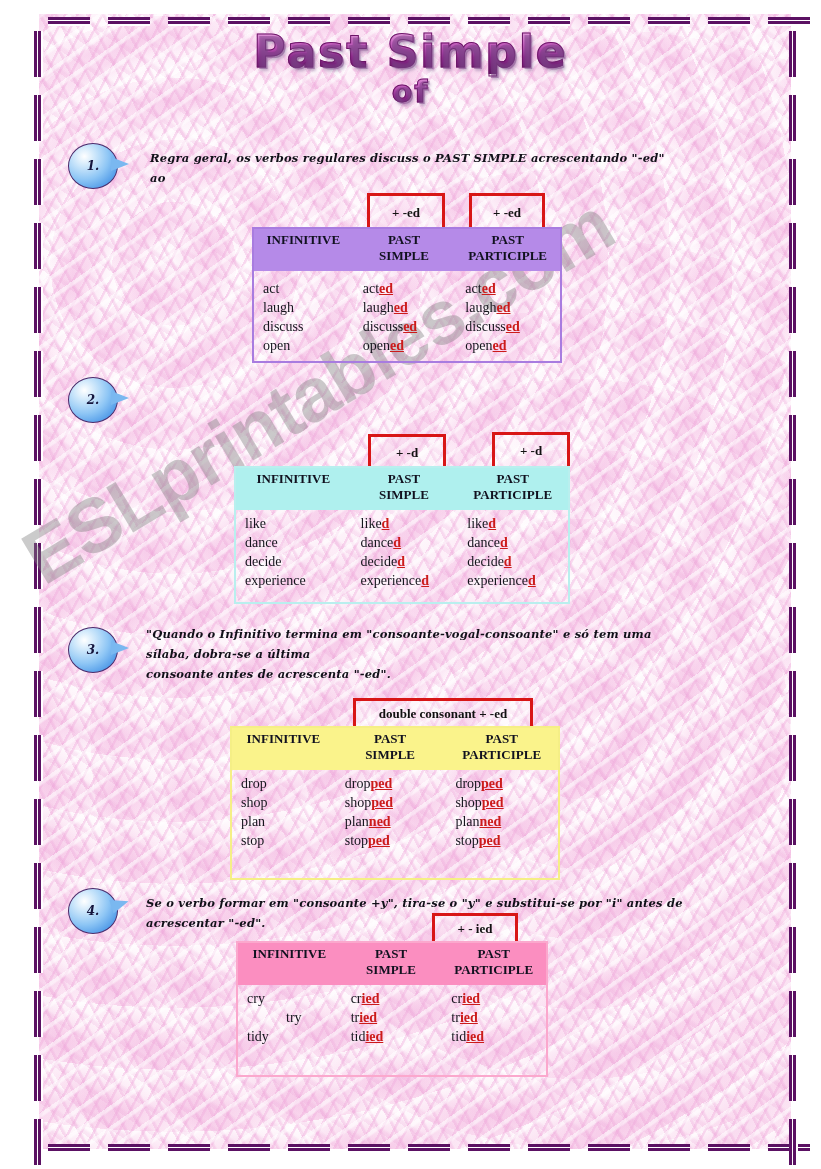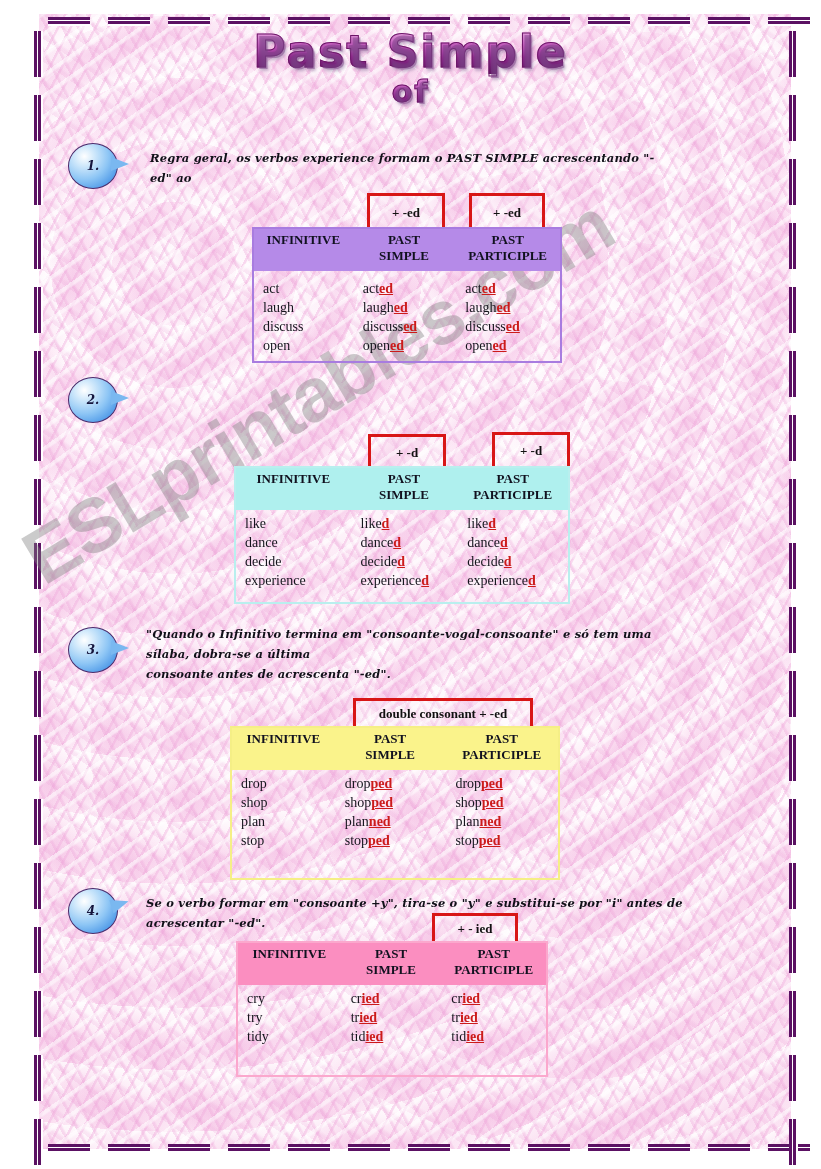--- a/index.html
+++ b/index.html
@@ -199,21 +199,21 @@
     <span class="ln t3d">Past Simple</span>
     <span class="ln ln2 t3d">of</span>
   </div>
 
   <div id="sections">
       <div class="bubble" style="left: 68px; top: 143px;">
         <span>1.</span>
         <div class="tail" style="left: 42px; top: 13px;"></div>
       </div>
       <div class="instr" style="left: 150px; top: 148px; width: 520px;">
-        <div>Regra geral, os verbos experience formam o PAST SIMPLE acrescentando "-ed" ao</div>
+        <div>Regra geral, os verbos regulares discuss o PAST SIMPLE acrescentando "-ed" ao</div>
       </div>
       <div class="tag" style="left: 367px; top: 193px; width: 78px; height: 40px;">+ -ed</div>
       <div class="tag" style="left: 469px; top: 193px; width: 76px; height: 40px;">+ -ed</div>
       <div class="tbl t-purple" style="left: 252px; top: 227px; width: 310px;">
         <div class="hdr" style="height: 42px;">
           <div class="c" style="width: 100px;">INFINITIVE</div>
           <div class="c" style="width: 104px;">
             <b>PAST</b>
             <b>SIMPLE</b>
           </div>
@@ -352,21 +352,21 @@
             <b>PARTICIPLE</b>
           </div>
         </div>
         <div class="body" style="height: 90px; padding-top: 4px;">
           <div class="row">
             <div class="c inf" style="width: 104px;">cry</div>
             <div class="c mid" style="width: 102px;"><span>cr</span><span class="sfx">ied</span></div>
             <div class="c mid" style="width: 106px;"><span>cr</span><span class="sfx">ied</span></div>
           </div>
           <div class="row">
-            <div class="c inf" style="width: 104px;">try</div>
+            <div class="c inf" style="width: 104px; text-align: center;">try</div>
             <div class="c mid" style="width: 102px;"><span>tr</span><span class="sfx">ied</span></div>
             <div class="c mid" style="width: 106px;"><span>tr</span><span class="sfx">ied</span></div>
           </div>
           <div class="row">
             <div class="c inf" style="width: 104px;">tidy</div>
             <div class="c mid" style="width: 102px;"><span>tid</span><span class="sfx">ied</span></div>
             <div class="c mid" style="width: 106px;"><span>tid</span><span class="sfx">ied</span></div>
           </div>
         </div>
       </div>

